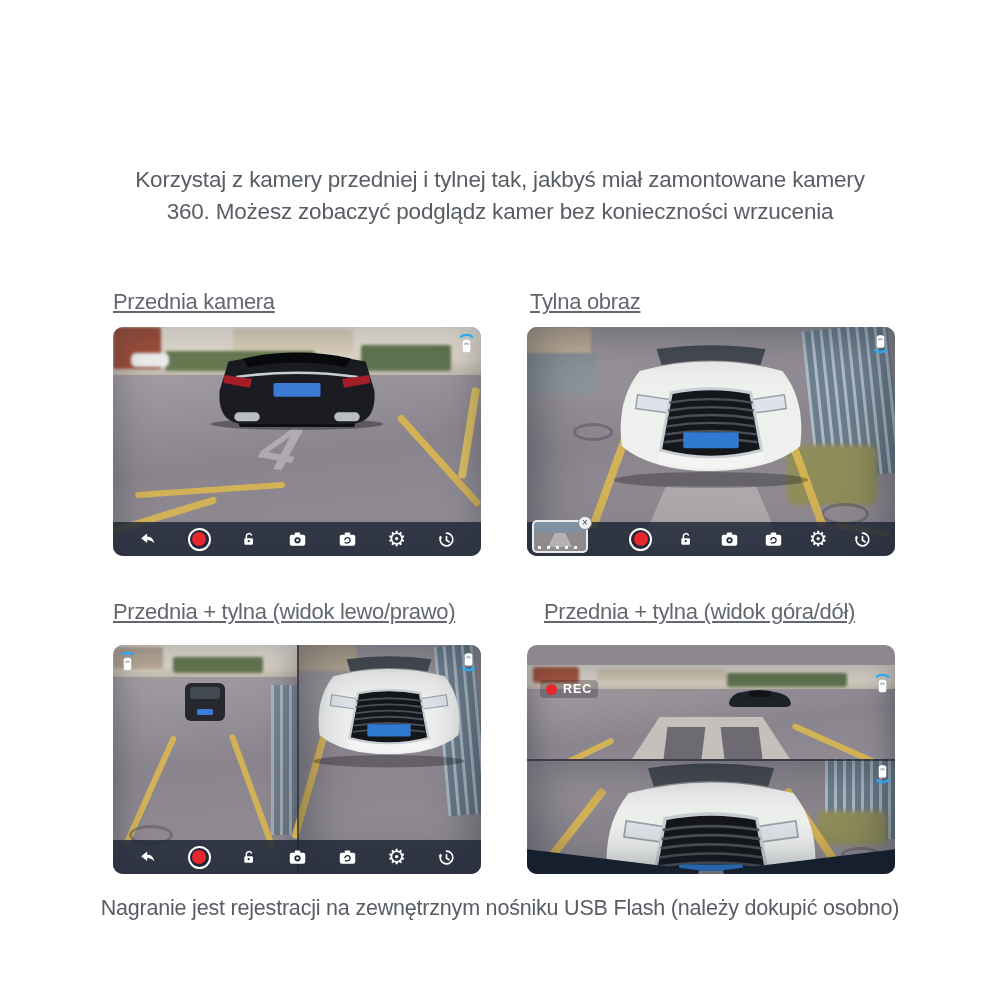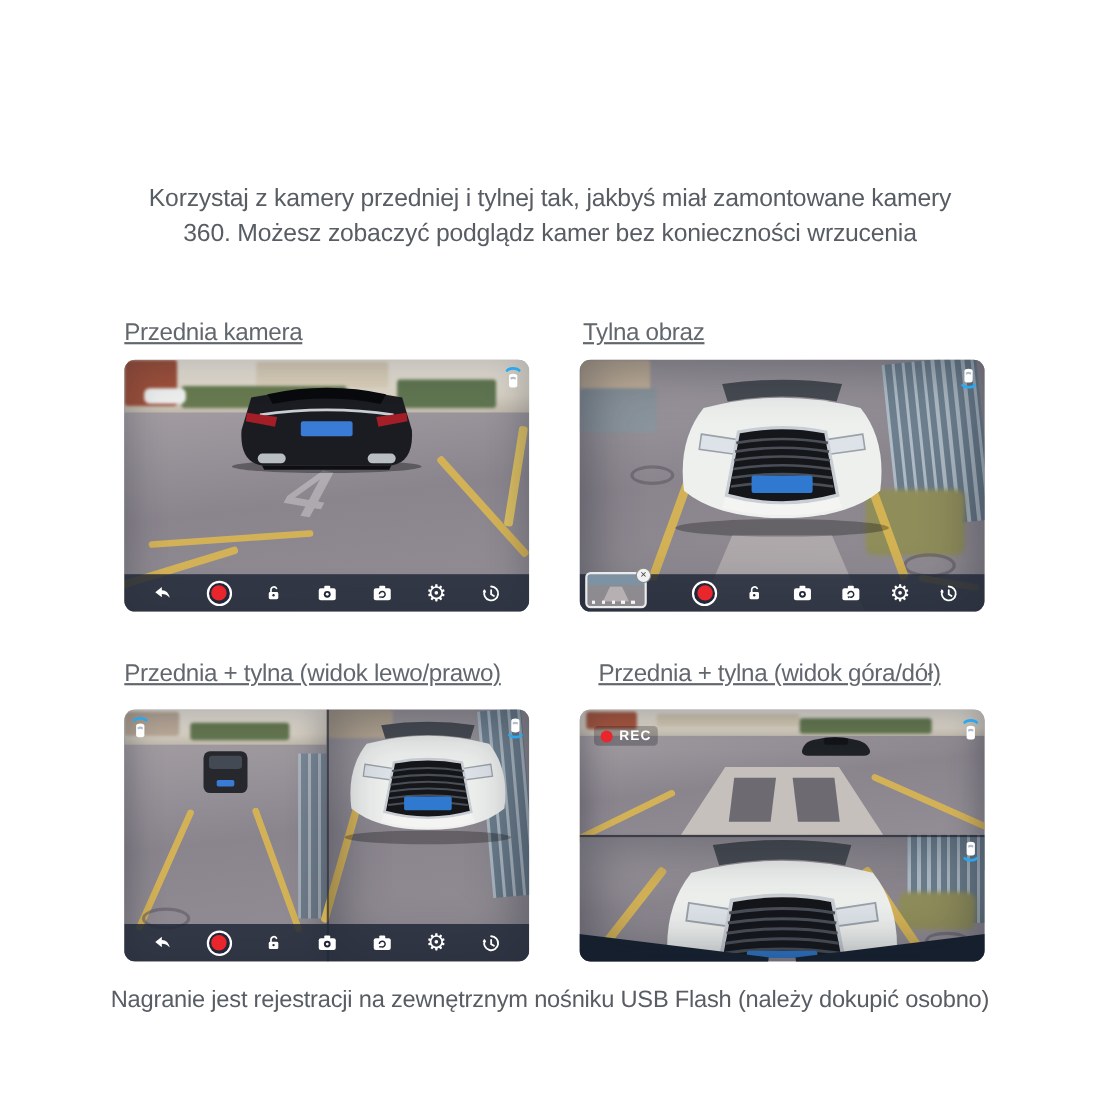--- a/index.html
+++ b/index.html
@@ -354,21 +354,21 @@
             <path d="M12 4 A8 8 0 1 1 4.6 9" stroke="#fff" stroke-width="2.1" fill="none" stroke-linecap="round"></path>
             <path d="M2.2 10.6 L6.4 10.8 L4.0 6.9 Z" fill="#fff"></path>
             <path d="M12 8.3 L12 13 L15.2 14.9" stroke="#fff" stroke-width="2.1" fill="none" stroke-linecap="round"></path>
           </svg>
       </button>
     </div>
   </div>
 
   <div class="panel" style="left:527px; top:645px;">
 
-    <div class="scene" style="height:146px;">
+    <div class="scene" style="height:146px;margin-top:20px;">
       <div class="strip" style="height:26px;">
         <i class="blob" style="left:6px; top:2px; width:46px; height:16px; background:#a8563e;"></i>
         <i class="blob" style="left:70px; top:4px; width:130px; height:12px; background:#d4c9b4;"></i>
         <i class="blob" style="left:200px; top:8px; width:120px; height:14px; background:#62764e;"></i>
       </div>
       <div class="ground" style="top:24px; height:90px;"></div>
       <div style="position:absolute; left:92px; top:52px; width:184px; height:62px; background:#c6c0bc; clip-path:polygon(22% 0, 78% 0, 100% 100%, 0 100%);"></div>
       <div style="position:absolute; left:138px; top:62px; width:38px; height:40px; background:#6e6a72; transform:skewX(-7deg);"></div>
       <div style="position:absolute; left:196px; top:62px; width:38px; height:40px; background:#6e6a72; transform:skewX(7deg);"></div>
       <span class="yl" style="width:110px; height:6px; left:-18px; top:96px; transform:rotate(-26deg);"></span>

